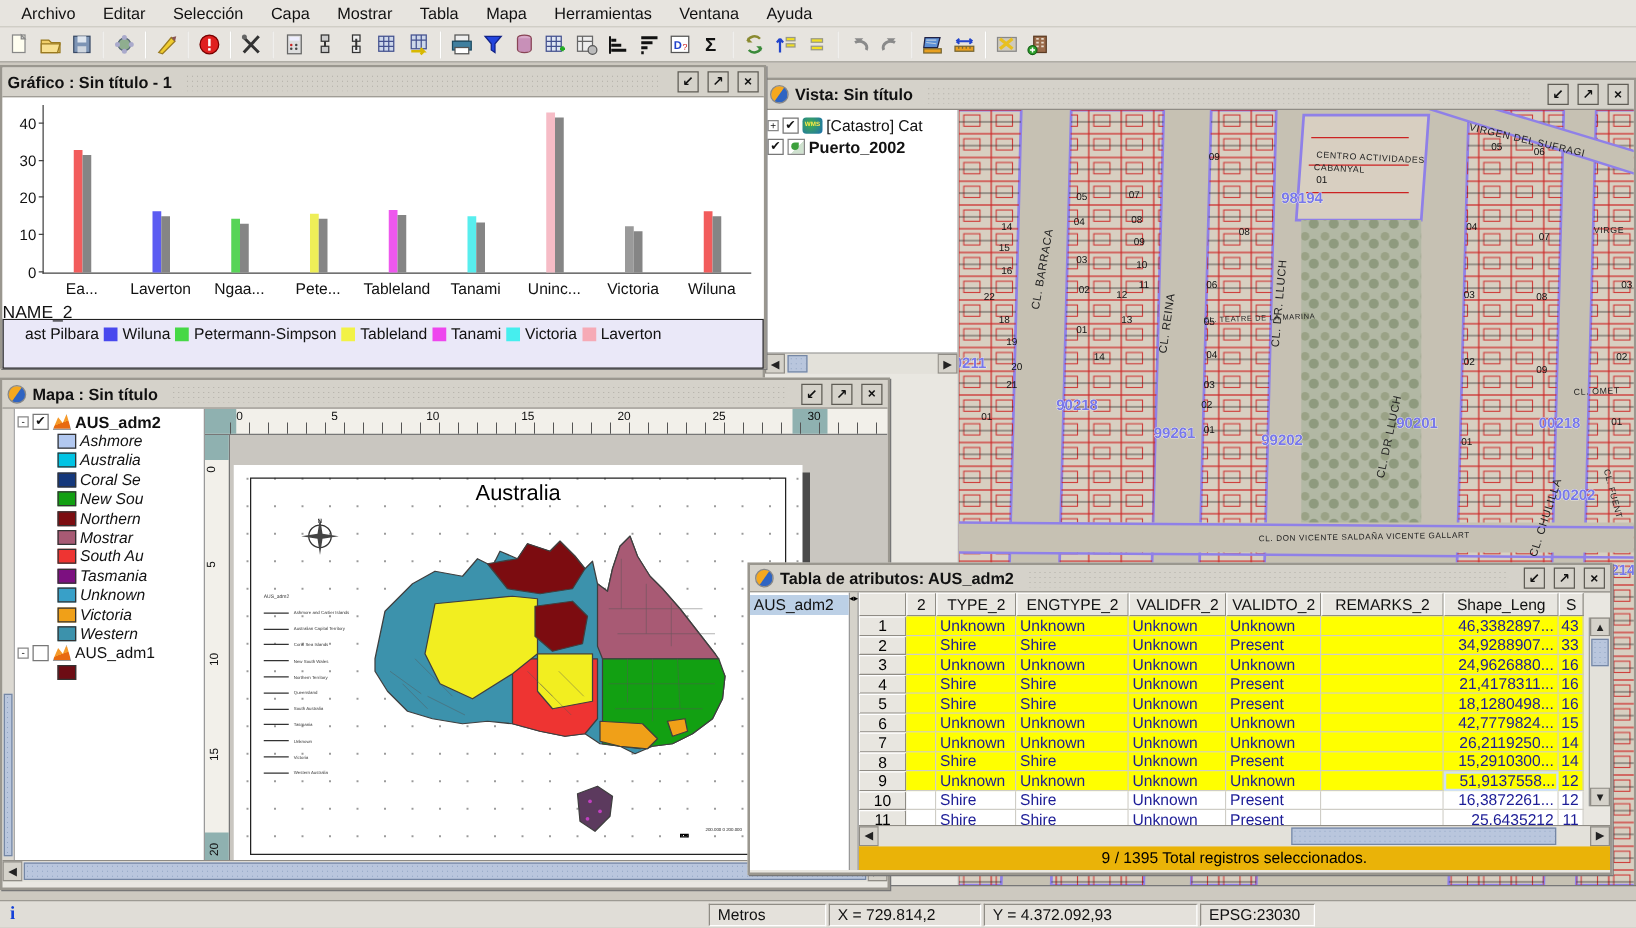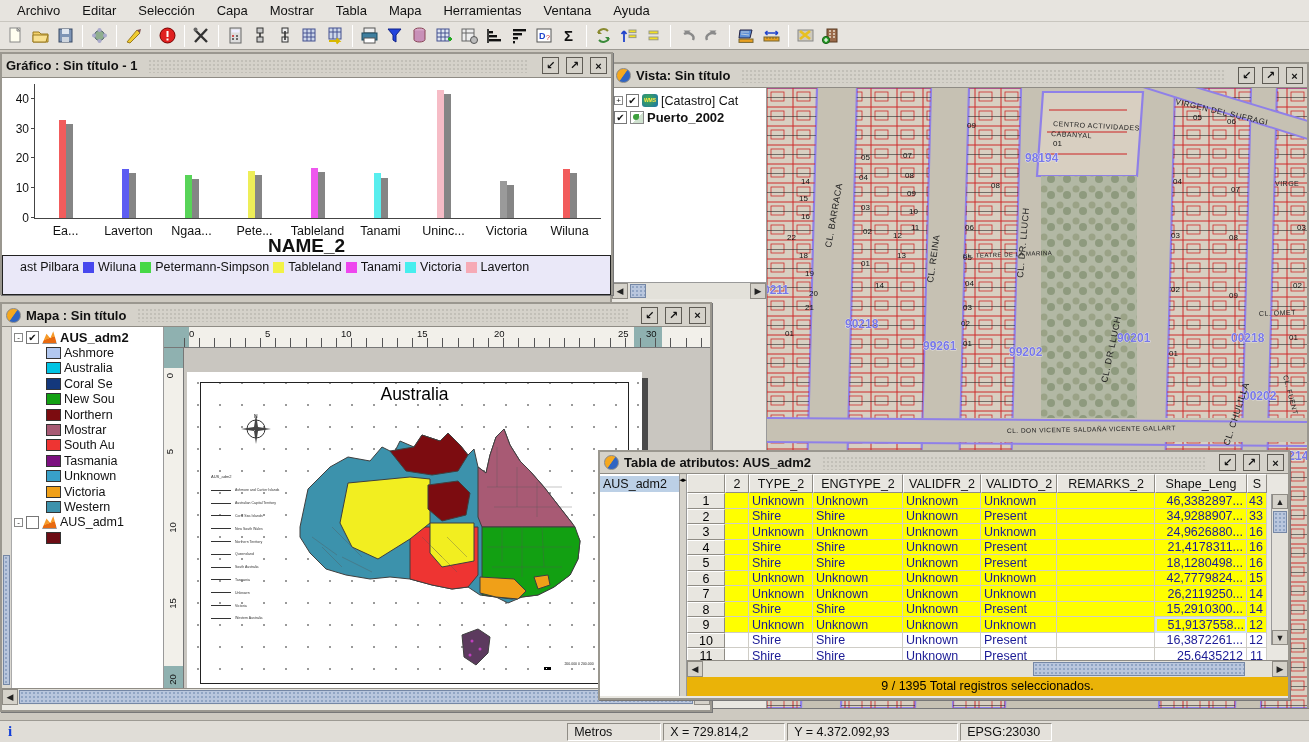--- a/index.html
+++ b/index.html
@@ -22,21 +22,21 @@
   
   #chart-win{left:0;top:52px;width:613px;height:243px;}
   .chart-area{position:relative;height:177px;background:#fff;}
   .plot{position:absolute;left:32px;top:6px;right:10px;bottom:36px;border-left:1px solid #444;border-bottom:1px solid #444;display:flex;align-items:flex-end;}
   .bar-group{flex:1;display:flex;justify-content:center;align-items:flex-end;height:100%;}
   .bar{width:7px;}
   .ytick{position:absolute;right:100%;margin-right:6px;font-size:12px;transform:translateY(50%);}
   .ymark{position:absolute;right:100%;width:4px;height:1px;background:#444;}
   .xlabels{position:absolute;left:32px;right:10px;bottom:14px;height:17px;display:flex;font-size:12.5px;}
   .xlabels div{flex:1;text-align:center;}
-  .xaxis-title{position:absolute;left:0;right:0;bottom:-2px;text-align:center;font-size:19px;font-weight:bold;}
+  .xaxis-title{position:absolute;left:0;right:0;bottom:-2px;font-size:14px;}
   .chart-legend{height:40px;background:#eae8f8;border:1px solid #222;font-size:12.5px;padding:2px 2px;line-height:18px;overflow:hidden;}
   .lg-row{white-space:nowrap;display:flex;align-items:center;gap:4px;}
   .lg-item{display:inline-flex;align-items:center;gap:4px;}
   .lg-sw{width:11px;height:11px;display:inline-block;}
   
   #vista-win{left:610px;top:62px;width:699px;height:646px;}
   .vista-body{display:flex;height:620px;}
   .vista-toc{width:155px;background:#fff;border-right:1px solid #999;display:flex;flex-direction:column;}
   .toc-tree{height:194px;overflow:hidden;padding:4px 0 0 2px;}
   .toc-row{display:flex;align-items:center;height:17px;gap:3px;white-space:nowrap;font-size:12.5px;}
@@ -61,21 +61,21 @@
   .sb-thumb{position:absolute;background:#b9c6dd;border:1px solid #7587a5;background-image:radial-gradient(#91a5c4 25%,transparent 27%);background-size:4px 4px;}
   
   #mapa-win{left:0;top:302px;width:712px;height:410px;}
   #mapa-win .titlebar{height:23px;}
   .mapa-body{display:flex;height:361px;}
   .mapa-leftstrip{width:10px;background:#dcd9d2;border-right:1px solid #aaa;position:relative;}
   .mapa-toc{width:152px;background:#fff;border-right:1px solid #999;padding:3px 0 0 2px;overflow:hidden;}
   .mapa-toc .toc-row{height:15.4px;}
   .swatch{display:none;width:15px;height:12px;border:1px solid #333;}
   .swatch.show{display:inline-block;}
-  .toc-row.indent{padding-left:32px;}
+  .toc-row.indent{padding-left:32px;font-style:italic;}
   .layicon{display:none;width:15px;height:13px;background:linear-gradient(160deg,#f59a2a 55%,#e86a10 56%);border:1px solid #999;clip-path:polygon(0 100%,30% 20%,55% 55%,75% 0,100% 100%);}
   .layicon.show{display:inline-block;}
   .mapa-canvas{flex:1;position:relative;background:#c9c6c0;overflow:hidden;}
   .ruler-h{position:absolute;left:0;top:0;right:0;height:21px;background:#f2f0ea;border-bottom:1px solid #777;}
   .ruler-h .zone{position:absolute;top:0;bottom:0;background:#8fb1b0;}
   .rlab{position:absolute;font-size:9.5px;top:1px;}
   .ruler-ticks{position:absolute;left:20px;right:0;bottom:0;height:9px;background:repeating-linear-gradient(90deg,#555 0 1px,transparent 1px 15.2px);}
   .ruler-v{position:absolute;left:0;top:21px;bottom:0;width:20px;background:#f2f0ea;border-right:1px solid #777;}
   .ruler-v .zone{position:absolute;left:0;right:0;background:#8fb1b0;}
   .rlab-v{position:absolute;font-size:9.5px;left:3px;transform:rotate(-90deg);}
@@ -703,21 +703,21 @@
       <div class="ruler-h">
         <div class="zone" style="left:0;width:25px"></div>
         <div class="zone" style="left:470px;width:28px"></div>
         <div class="ruler-ticks"></div>
         <div id="rulerh-labels">
             <span class="rlab" style="left: 25px;">0</span>
             <span class="rlab" style="left: 101px;">5</span>
             <span class="rlab" style="left: 177px;">10</span>
             <span class="rlab" style="left: 253px;">15</span>
             <span class="rlab" style="left: 330px;">20</span>
-            <span class="rlab" style="left: 406px; margin-left: 48px;">25</span>
+            <span class="rlab" style="left: 406px;">25</span>
             <span class="rlab" style="left: 482px;">30</span>
           </div>
       </div>
       <div class="ruler-v" style="top:21px">
         <div class="zone" style="top:0;height:20px"></div>
         <div class="zone" style="bottom:0;height:22px"></div>
         <div id="rulerv-labels">
             <span class="rlab-v" style="top: 22px;">0</span>
             <span class="rlab-v" style="top: 98px;">5</span>
             <span class="rlab-v" style="top: 174px;">10</span>

